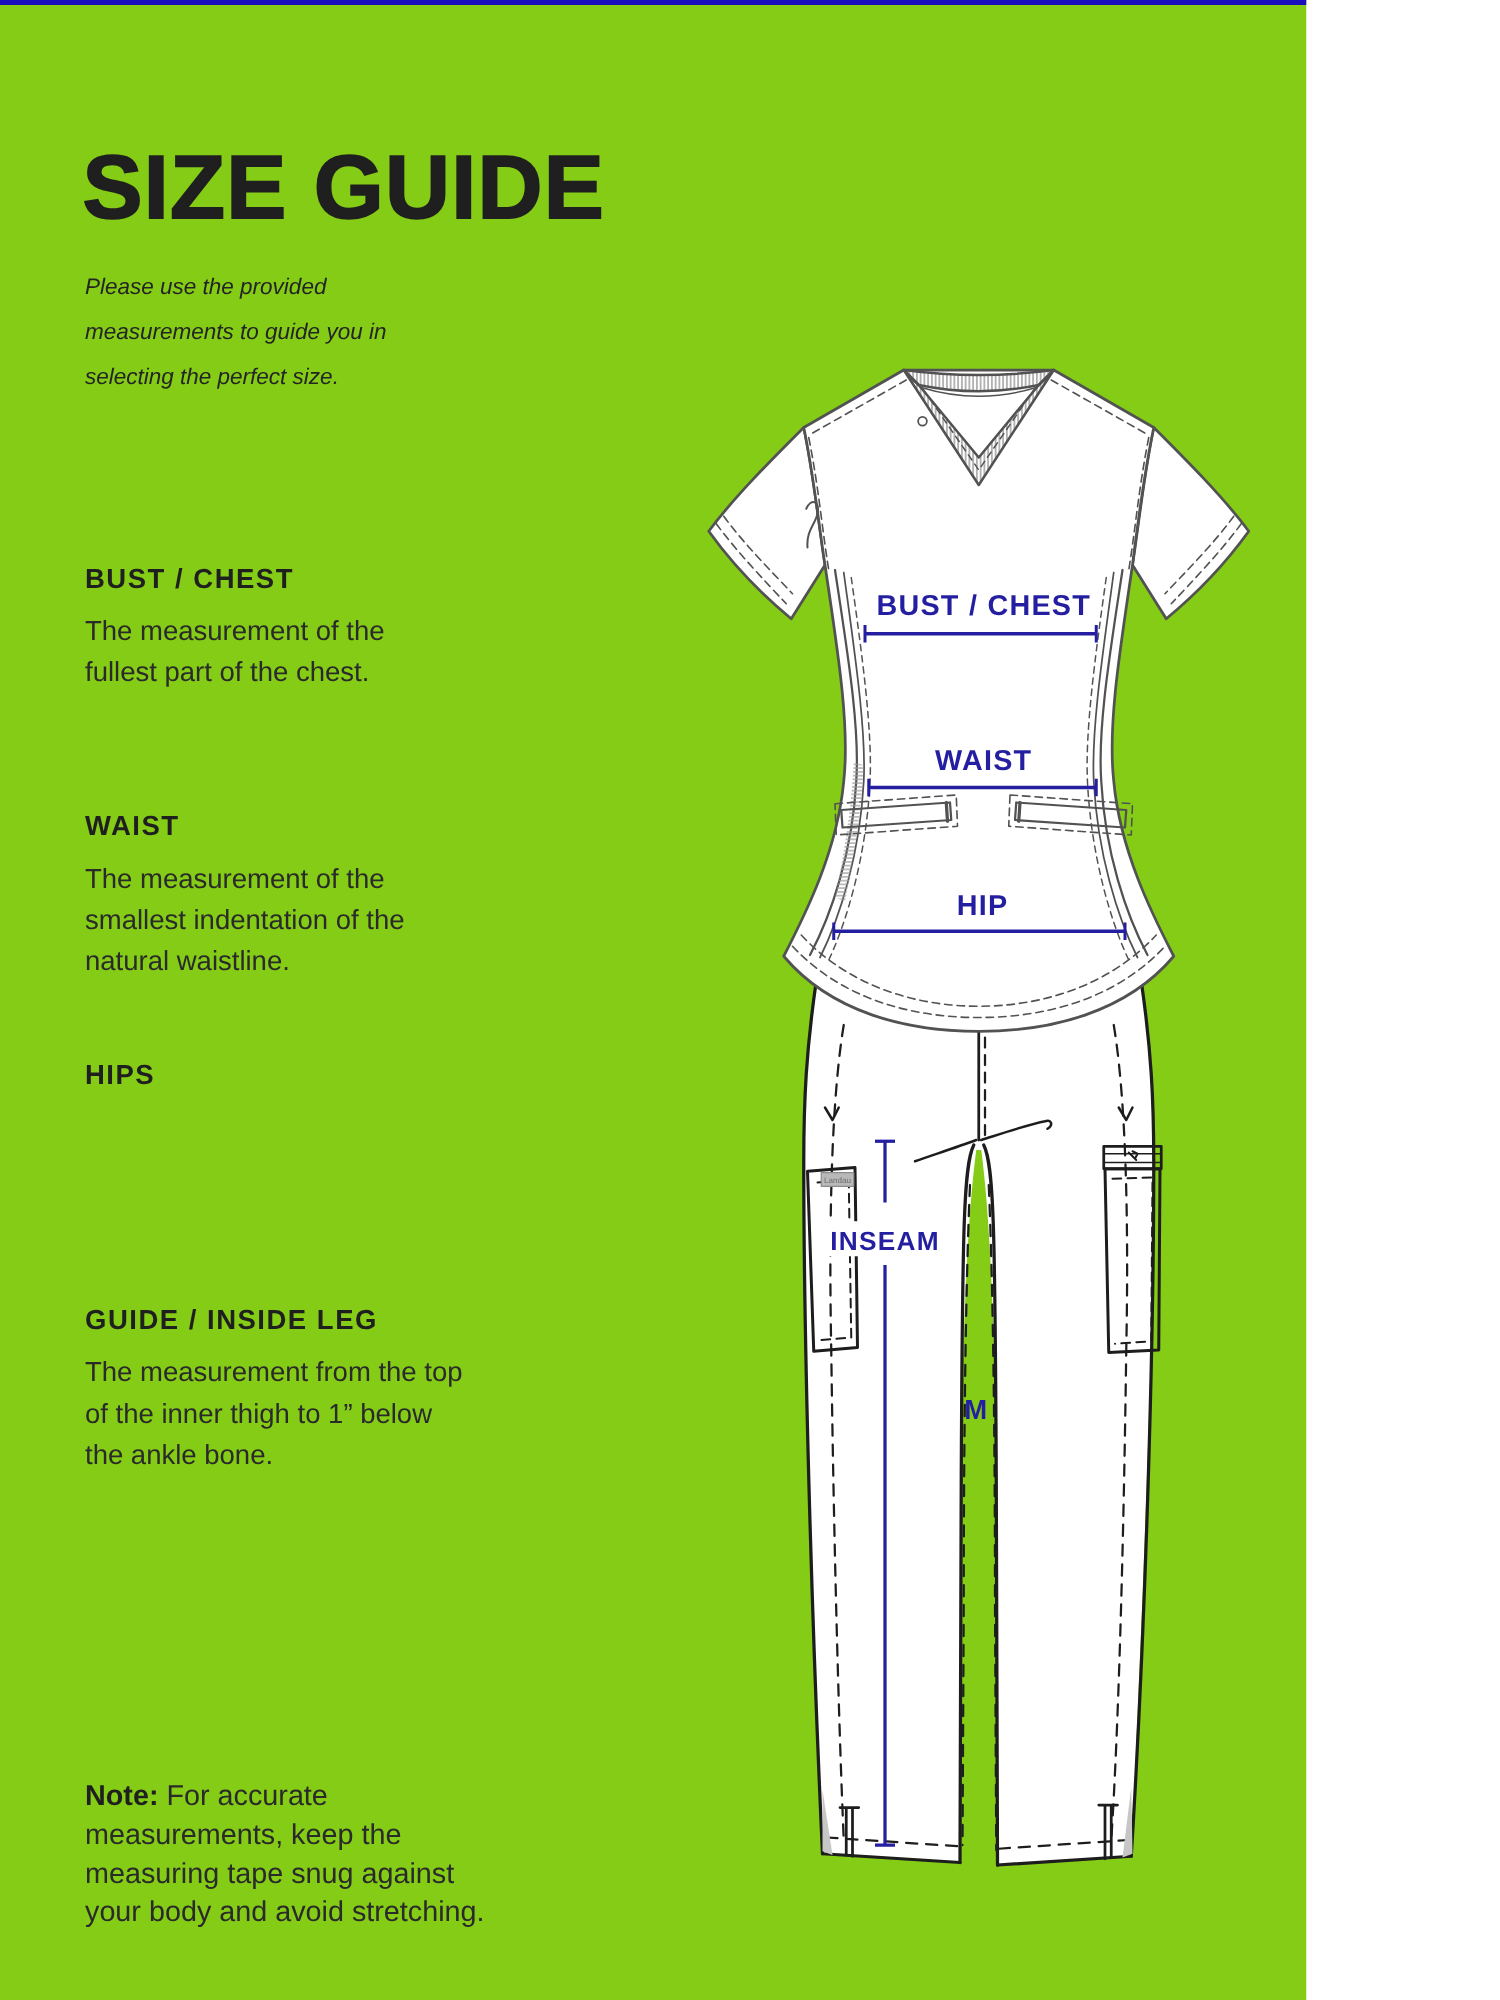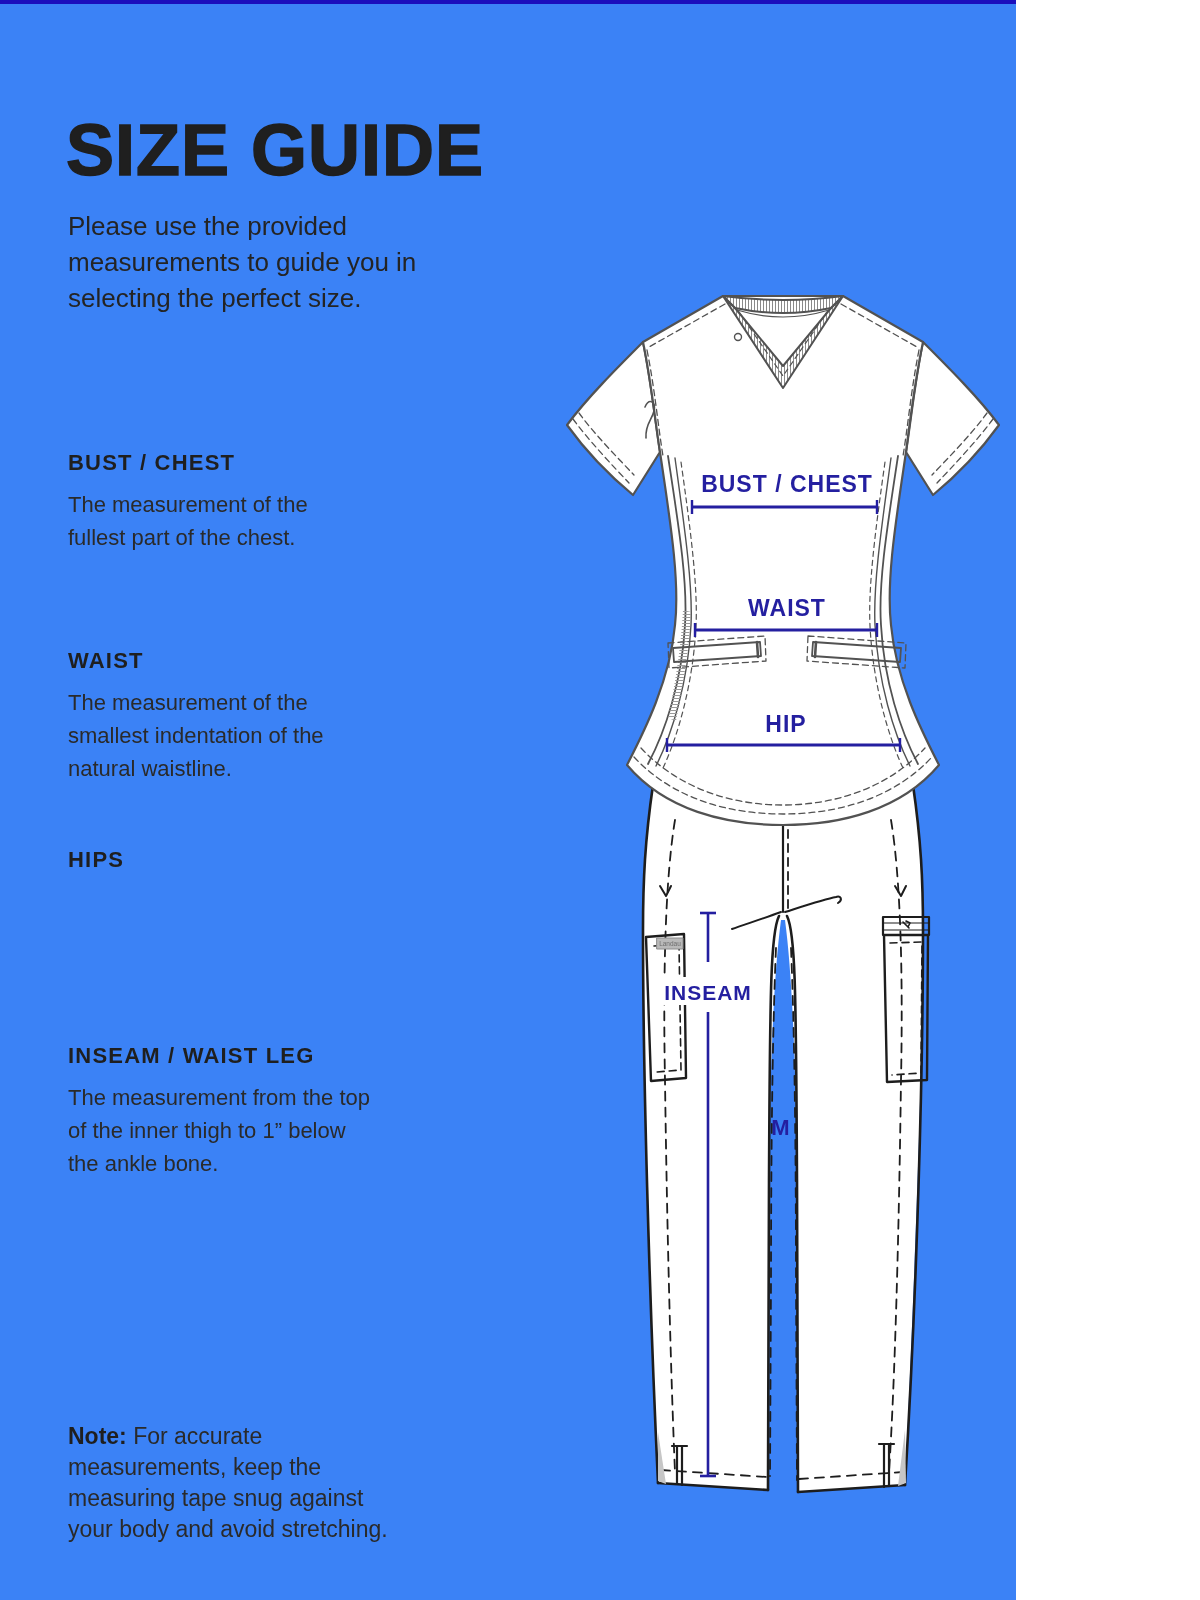--- a/index.html
+++ b/index.html
@@ -1,22 +1,22 @@
 <!DOCTYPE html>
 <html style="--accent: #241fa0; --border-blue: #1b0ebc;"><head>
 <meta charset="utf-8">
 <style>
   html,body{margin:0;padding:0;background:#fff;}
-  .page{position:relative;width:1016px;height:1600px;background:#3b82f6;overflow:hidden;
-        font-family:"Liberation Sans","DejaVu Sans",sans-serif;color:#222;}
+  .page{position:relative;width:1016px;height:1600px;background:#84cc16;overflow:hidden;
+        font-family:"Liberation Sans","DejaVu Sans",sans-serif;color:#222;padding-left:29px;}
   .top-border{position:absolute;left:0;top:0;width:1200px;height:4px;background:var(--border-blue,#1b0ebc);}
   .title{position:absolute;left:66px;top:66px;font-size:72px;line-height:72px;font-weight:700;
          letter-spacing:1px;color:#1f1f1f;-webkit-text-stroke:1.5px #1f1f1f;}
-  .intro{position:absolute;left:68px;top:182px;font-size:26px;line-height:36px;color:#242424;
-         white-space:pre-line;}
+  .intro{position:absolute;left:68px;top:193px;font-size:18px;line-height:36px;color:#242424;
+         white-space:pre-line;font-style:italic;}
   .def{position:absolute;left:68px;width:440px;}
   .def h3{margin:0 0 12px 0;font-size:22px;line-height:26px;font-weight:700;letter-spacing:1.2px;color:#1f1f1f;}
   .def p{margin:0;font-size:22px;line-height:33px;color:#2a2a2a;white-space:pre-line;}
   .def-bust{top:450px;} .def-waist{top:648px;} .def-hips{top:836px;margin-top:11px;} .def-inseam{top:1043px;}
   .note{position:absolute;left:68px;top:1398px;width:420px;font-size:23px;line-height:31px;
         color:#2a2a2a;white-space:pre-line;}
   .note b{font-weight:700;color:#1f1f1f;}
   .diagram{position:absolute;left:525px;top:280px;width:485px;height:1250px;}
   svg text{font-family:"Liberation Sans","DejaVu Sans",sans-serif;}
   .blue-label{fill:var(--accent,#241fa0);font-weight:700;letter-spacing:1px;}
@@ -42,21 +42,21 @@
   <div class="def def-waist">
     <h3>WAIST</h3>
     <p>The measurement of the
 smallest indentation of the
 natural waistline.</p>
   </div>
   <div class="def def-hips">
     <h3>HIPS</h3>
   </div>
   <div class="def def-inseam">
-    <h3>INSEAM / WAIST LEG</h3>
+    <h3>GUIDE / INSIDE LEG</h3>
     <p>The measurement from the top
 of the inner thigh to 1” below
 the ankle bone.</p>
   </div>
 
   <p class="note"><b>Note:</b><span> For accurate
 measurements, keep the
 measuring tape snug against
 your body and avoid stretching.</span></p>
 

